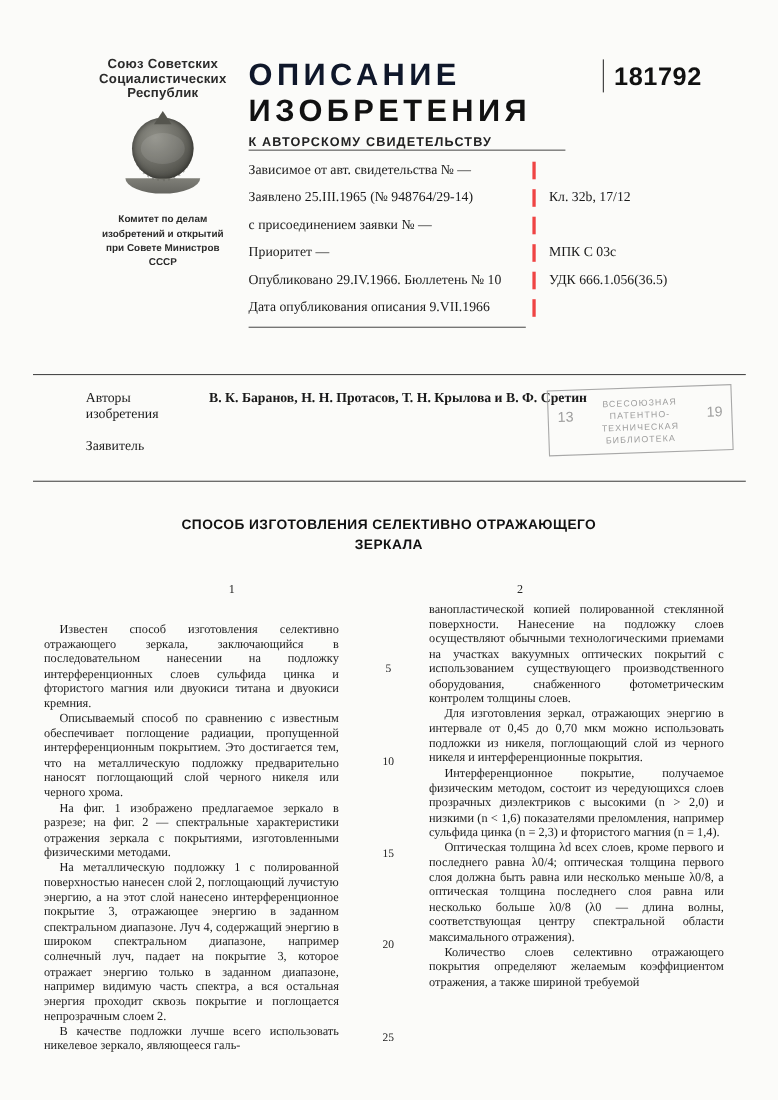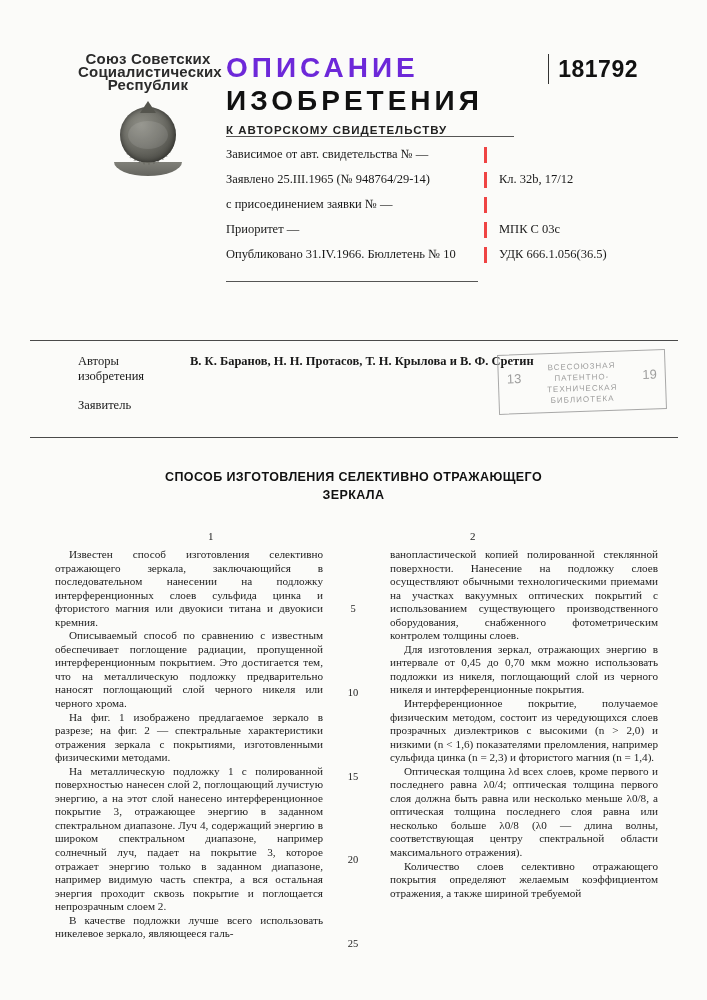--- a/index.html
+++ b/index.html
@@ -32,21 +32,21 @@
     height: 285px;
   }
   .hdr-left {
     position: absolute;
     left: 0; top: 0;
     width: 140px;
     text-align: center;
   }
   .hdr-left .state-lines {
     font-family: "Liberation Sans", sans-serif;
-    font-size: 15px;
+    font-size: 12px;
     line-height: 13px;
     font-weight: bold;
     color: #2b2b2b;
     letter-spacing: 0.2px;
   }
   .emblem {
     margin: 10px auto 0 auto;
     width: 74px;
     height: 80px;
     position: relative;
@@ -113,21 +113,21 @@
   .title-row {
     display: flex;
     align-items: baseline;
     justify-content: space-between;
   }
   .big-title {
     font-family: "Liberation Sans", sans-serif;
     font-weight: bold;
     font-size: 28px;
     letter-spacing: 4px;
-    color: #6d28d9;
+    color: #0f172a;
     line-height: 32px;
   }
   .doc-number {
     font-family: "Liberation Sans", sans-serif;
     font-weight: bold;
     font-size: 23px;
     letter-spacing: 0.5px;
     color: #111;
     border-left: 1px solid #333;
     padding-left: 9px;
@@ -285,21 +285,21 @@
     position: absolute;
     top: 548px;
     width: 268px;
     font-size: 11.2px;
     line-height: 13.55px;
     text-align: justify;
     color: #1c1c1c;
     hyphens: auto;
   }
   .col p { margin: 0; text-indent: 14px; }
-  .col.left { left: 55px; }
+  .col.left { left: 40px; margin-top: 18px; }
   .col.right { left: 390px; }
 
   .linenums {
     position: absolute;
     left: 345px;
     top: 548px;
     width: 16px;
     font-size: 10.5px;
     line-height: 13.55px;
     color: #222;
@@ -322,20 +322,26 @@
         <div>Республик</div>
       </div>
 
       <div class="emblem">
         <div class="rays"></div>
         <div class="globe"></div>
         <div class="star"></div>
         <div class="band"></div>
       </div>
 
+      <div class="committee">
+        <div>Комитет по делам</div>
+        <div>изобретений и открытий</div>
+        <div>при Совете Министров</div>
+        <div>СССР</div>
+      </div>
     </div>
 
     <div class="hdr-right">
       <div class="title-row">
         <div class="big-title">ОПИСАНИЕ</div>
         <div class="doc-number">181792</div>
       </div>
       <div class="big-title2">ИЗОБРЕТЕНИЯ</div>
       <div class="sub-title">К АВТОРСКОМУ СВИДЕТЕЛЬСТВУ</div>
       <div class="rule-under-title"></div>
@@ -351,24 +357,25 @@
         </div>
         <div class="meta-row">
           <div class="meta-left">с присоединением заявки №   —</div>
           <div class="meta-right"></div>
         </div>
         <div class="meta-row">
           <div class="meta-left">Приоритет  —</div>
           <div class="meta-right">МПК  С 03с</div>
         </div>
         <div class="meta-row">
-          <div class="meta-left">Опубликовано 31.IV.1966. Бюллетень № 10</div>
+          <div class="meta-left">Опубликовано 29.IV.1966. Бюллетень № 10</div>
           <div class="meta-right">УДК  666.1.056(36.5)</div>
         </div>
         <div class="meta-row">
+          <div class="meta-left">Дата опубликования описания 9.VII.1966</div>
           <div class="meta-right"></div>
         </div>
         <div class="meta-bottom-rule"></div>
       </div>
     </div>
   </div>
 
   <div class="rule-main"></div>
 
   <div class="authors">

